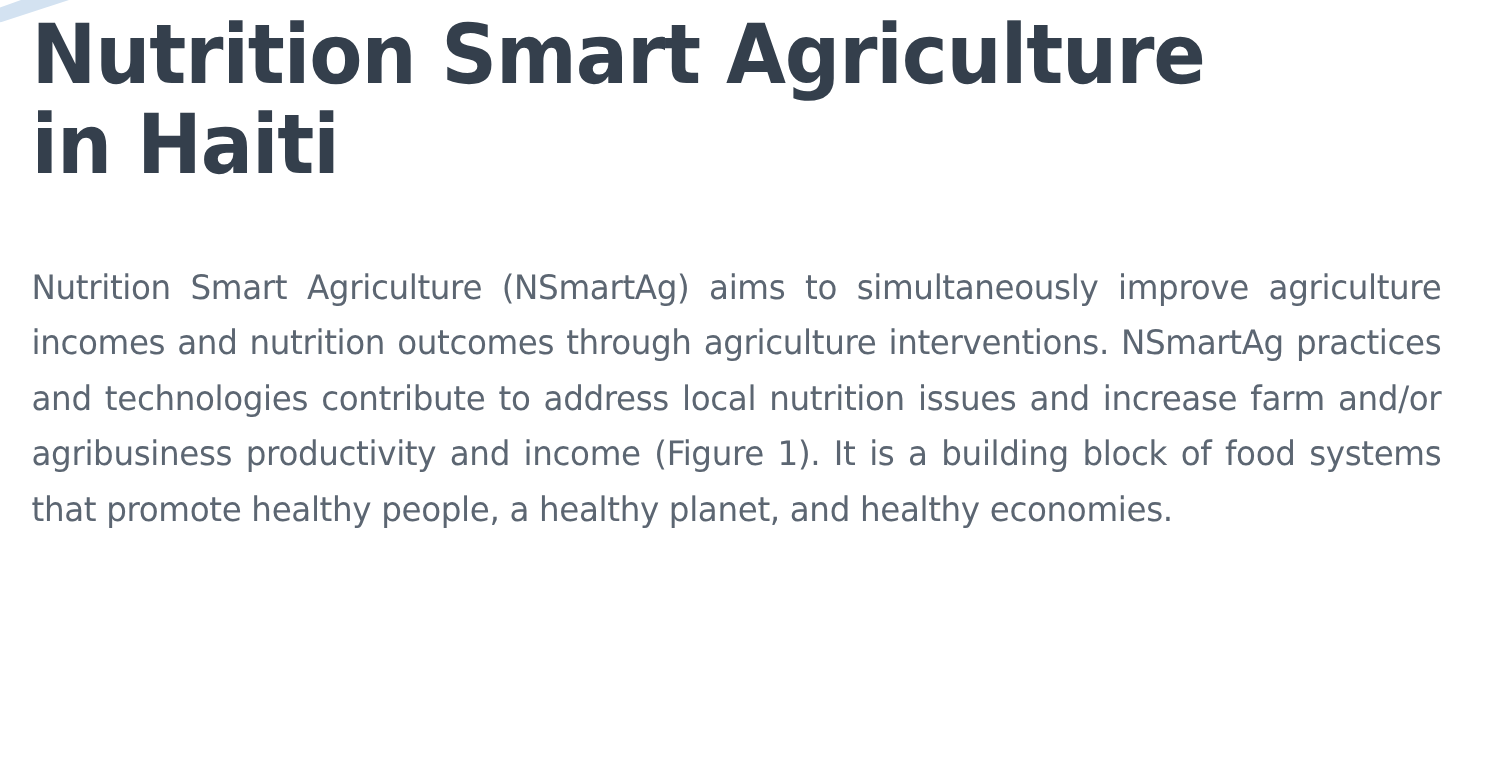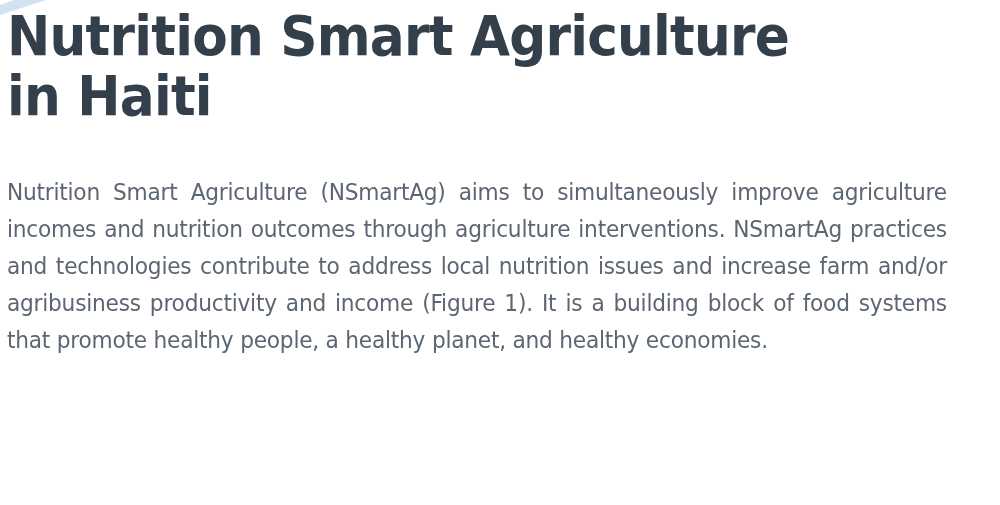--- a/index.html
+++ b/index.html
@@ -32,21 +32,21 @@
     height: 15px;
     overflow: hidden;
     pointer-events: none;
   }
   .corner-wedge svg {
     display: block;
   }
 
   .content {
     position: absolute;
-    left: 7px;
+    left: 21px;
     top: 0;
     width: 958px;
   }
 
   .doc-title {
     margin: 0;
     padding-top: 6px;
     font-family: "DejaVu Sans", sans-serif;
     font-size: 55px;
     line-height: 60px;

